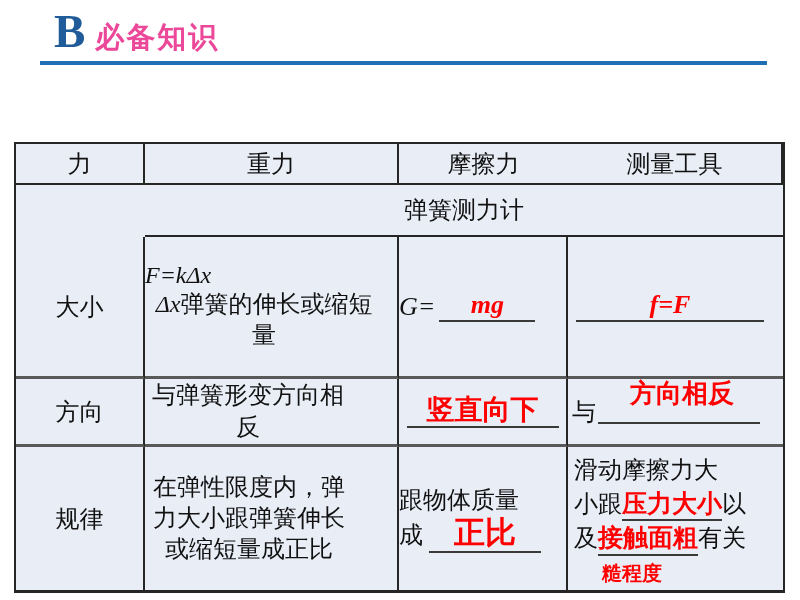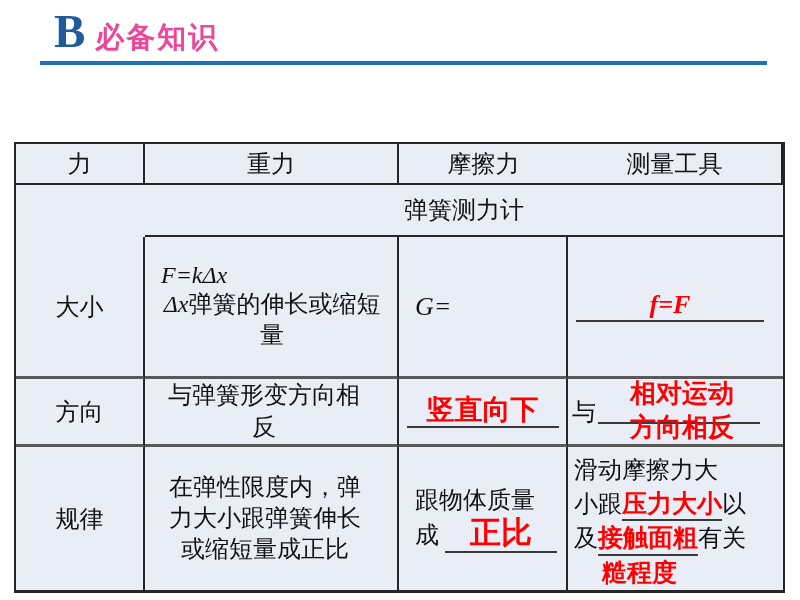--- a/index.html
+++ b/index.html
@@ -28,39 +28,39 @@
     border-right:2px solid #262626;border-bottom:2px solid #262626;
     display:flex;align-items:center;
     font-size:24px;overflow:visible;
   }
   .c4{border-right:none;}
   .r3{border-bottom:3px solid #595959;}
   .r4{border-bottom:3px solid #595959;}
   .r5{border-bottom:none;}
   .ctr{justify-content:center;}
   .span3{grid-column:2/5;}
-  .padL{padding-left:16px;}
+  .padL{padding-left:0;}
   .it{font-style:italic;}
   .col{flex-direction:column;align-items:flex-start;justify-content:center;}
   
   .blank{display:inline-block;border-bottom:2px solid #3a3a3a;text-align:center;vertical-align:baseline;line-height:1.1;}
   .ans-f{color:#FF0000;font-weight:bold;font-style:italic;font-size:26px;}
   .ans-c{color:#FF0000;font-weight:bold;font-size:31px;font-family:"Liberation Serif","DejaVu Serif",serif;}
   .u-ans{color:#FF0000;font-weight:bold;font-size:25px;display:inline-block;border-bottom:2px solid #3a3a3a;line-height:1.25;}
   .line2{line-height:1.3;text-align:center;}
   
   .stack{display:flex;flex-direction:column;align-items:flex-start;gap:2px;padding-left:8px;}
   
   .dirfr{position:absolute;left:4px;top:0;bottom:0;right:0;display:flex;align-items:center;}
   .rel{position:relative;width:168px;height:68px;margin-left:2px;}
   .rel .bline{position:absolute;left:0;right:6px;top:44px;border-top:2px solid #3a3a3a;}
   .rel .twoline{position:absolute;left:0;right:0;top:-1px;text-align:center;color:#FF0000;font-weight:bold;font-size:26px;line-height:34px;}
   
   .lawfr{position:absolute;left:6px;top:6px;right:0;font-size:24px;line-height:34px;white-space:nowrap;}
-  .lawfr .l4{color:#FF0000;font-weight:bold;font-size:25px;margin-left:28px;}
+  .lawfr .l4{color:#FF0000;font-weight:bold;font-size:20px;margin-left:28px;}
 </style>
 </head>
 <body>
 
 <div id="slide">
 
   <div class="hdr">
     <span class="badge">B</span>
     <span class="hdr-title">必备知识</span>
   </div>
@@ -90,20 +90,23 @@
       <span>大小</span>
     </div>
     <div class="cell col r3 padL">
       <div class="it">F=kΔx</div>
       <div class="line2" style="padding-right:14px;">
         <span class="it">Δx</span><span>弹簧的伸长或缩短量</span>
       </div>
     </div>
     <div class="cell padL r3">
       <span class="it" style="font-size:26px;">G=</span>
+      <span class="blank" style="width:96px;margin-left:4px;">
+        <span class="ans-f">mg</span>
+      </span>
     </div>
     <div class="cell c4 r3">
       <div class="stack">
         <span class="blank" style="width:188px;">
           <span class="ans-f">f=F</span>
         </span>
       </div>
     </div>
 
     <div class="cell ctr r4">
@@ -116,21 +119,20 @@
       <span class="blank" style="width:152px;">
         <span class="ans-c" style="font-size:28px;">竖直向下</span>
       </span>
     </div>
     <div class="cell c4 r4">
       <div class="dirfr">
         <span>与</span>
         <span class="rel">
           <span class="bline"></span>
           <span class="twoline">
-            <div>相对运动</div>
             <div>方向相反</div>
           </span>
         </span>
       </div>
     </div>
 
     <div class="cell ctr r5">
       <span>规律</span>
     </div>
     <div class="cell padL line2 r5">

